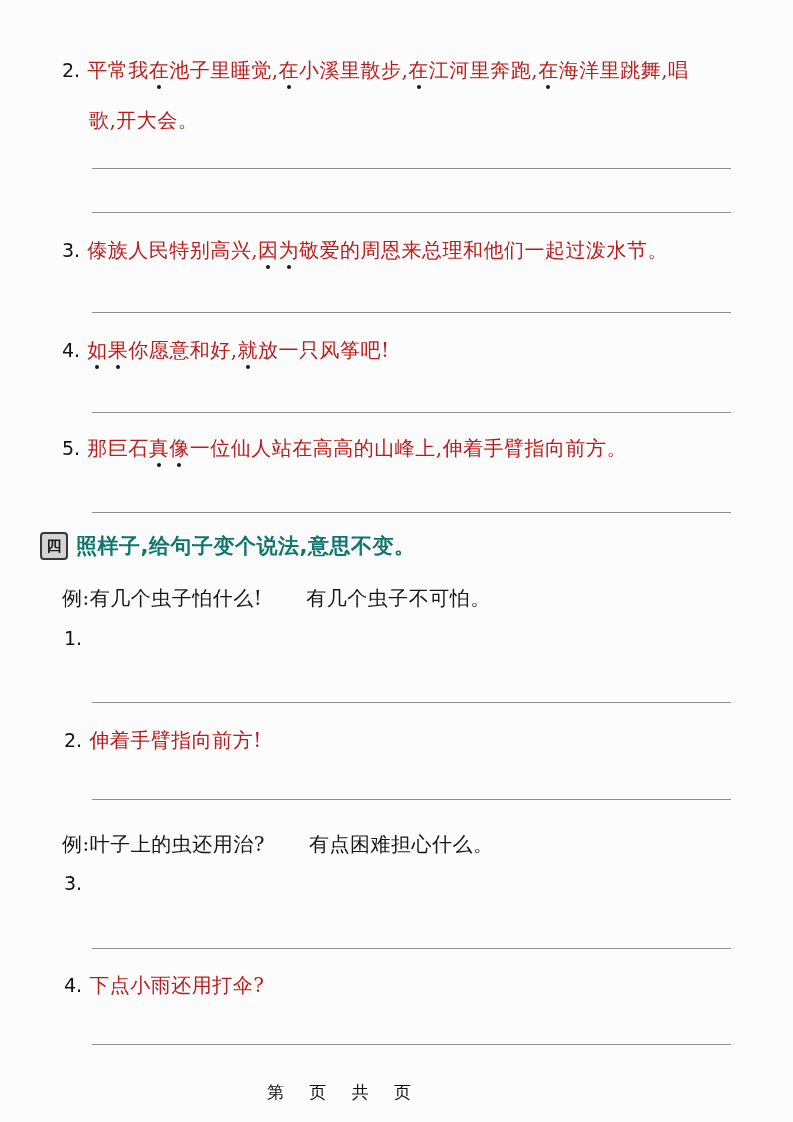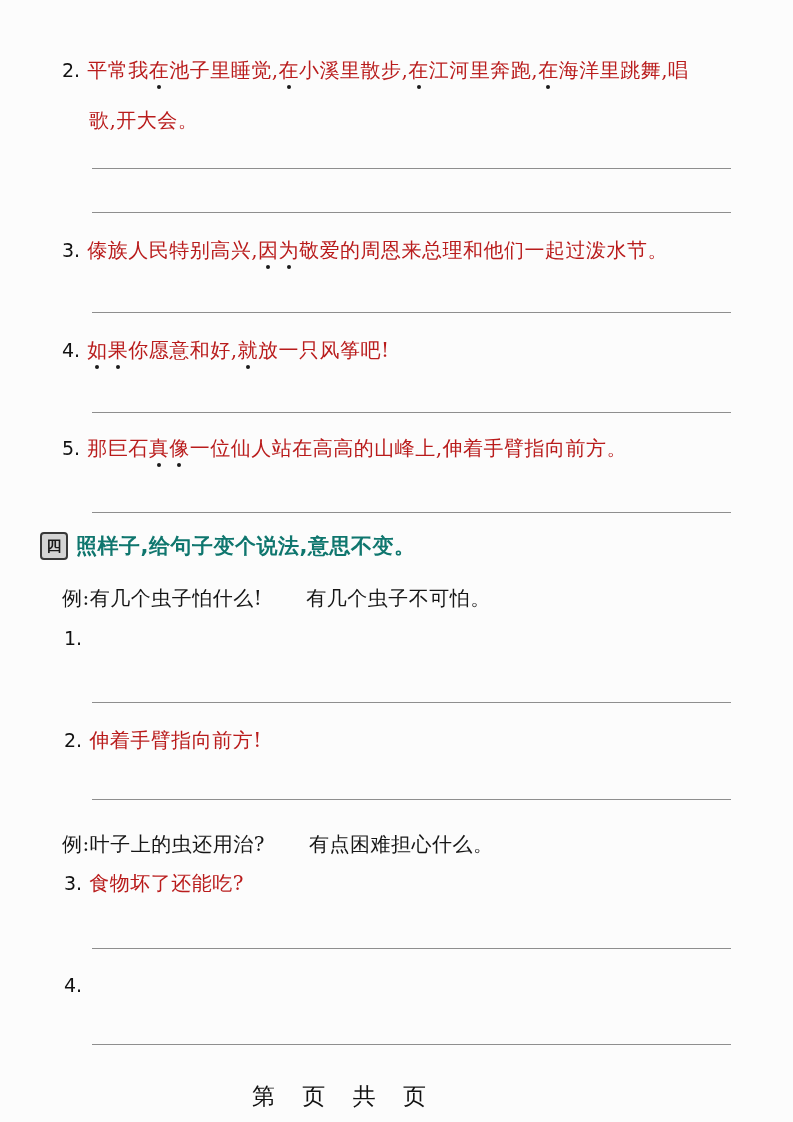--- a/index.html
+++ b/index.html
@@ -50,21 +50,21 @@
     letter-spacing:0.5px;color:#0f766e;
   }
   .example{
     font-family:"DejaVu Serif",serif;
     font-size:20px;line-height:28px;letter-spacing:0.5px;
   }
   .example .gap{display:inline-block;width:44px;}
   .footer{
     position:absolute;left:0;width:688px;text-align:center;
     font-family:"DejaVu Sans",sans-serif;
-    font-size:23px;letter-spacing:10px;color:#111;
+    font-size:17px;letter-spacing:10px;color:#111;
   }
 </style>
 </head>
 <body>
 
 <div class="page">
 
   <div class="block item" style="top:56px;left:62px;">
     <span class="num">2.</span>
     <span class="sentence">平常我<span class="dotted">在</span>池子里睡觉,<span class="dotted">在</span>小溪里散步,<span class="dotted">在</span>江河里奔跑,<span class="dotted">在</span>海洋里跳舞,唱</span>
@@ -112,24 +112,24 @@
     <span class="sentence">伸着手臂指向前方!</span>
   </div>
   <div class="rule" style="top:799px;"></div>
 
   <div class="block example" style="top:830px;left:62px;">
     <span>例:</span><span>叶子上的虫还用治?</span><span class="gap"></span><span>有点困难担心什么。</span>
   </div>
 
   <div class="block item" style="top:869px;left:64px;">
     <span class="num">3.</span>
-    <span class="sentence">食物坏了还能吃?</span>
   </div>
   <div class="rule" style="top:948px;"></div>
 
   <div class="block item" style="top:971px;left:64px;">
     <span class="num">4.</span>
+    <span class="sentence">下点小雨还用打伞?</span>
   </div>
   <div class="rule" style="top:1044px;"></div>
 
   <div class="footer" style="top:1081px;">第 页 共 页</div>
 
 </div>
 
 </body></html>

